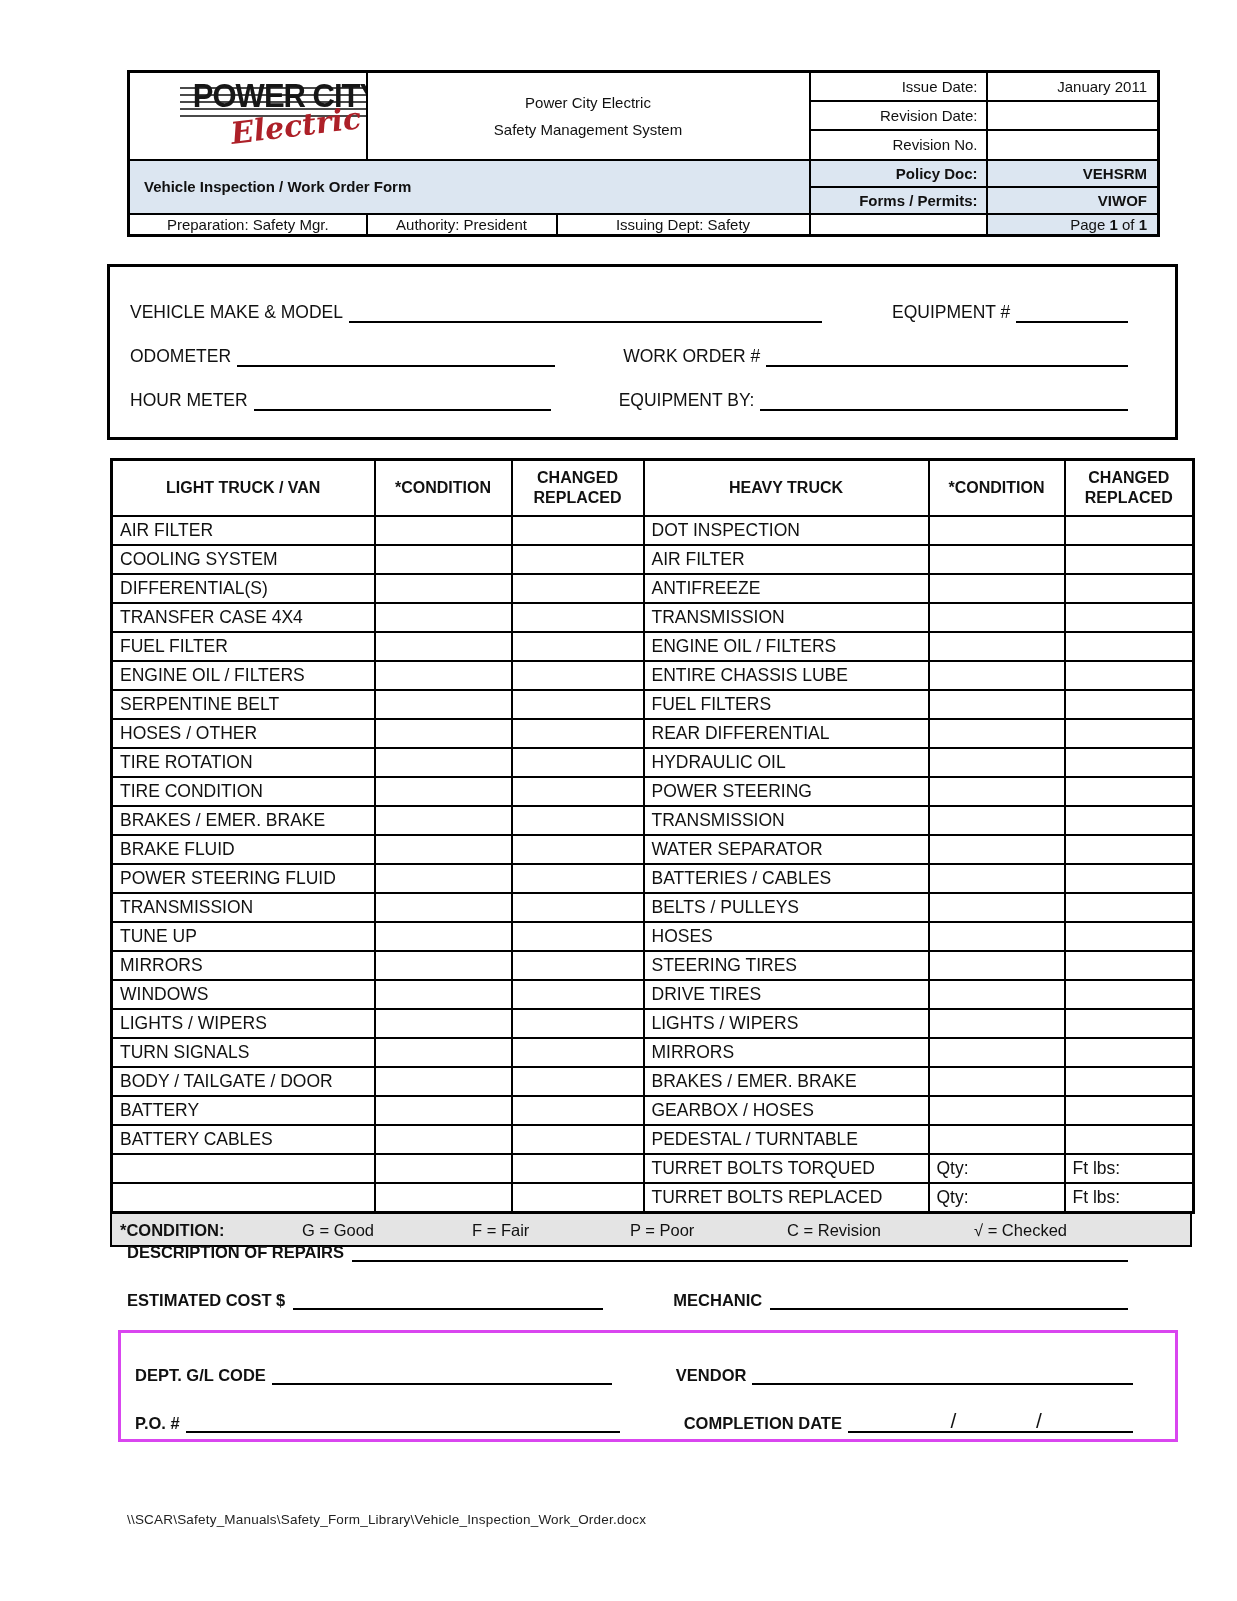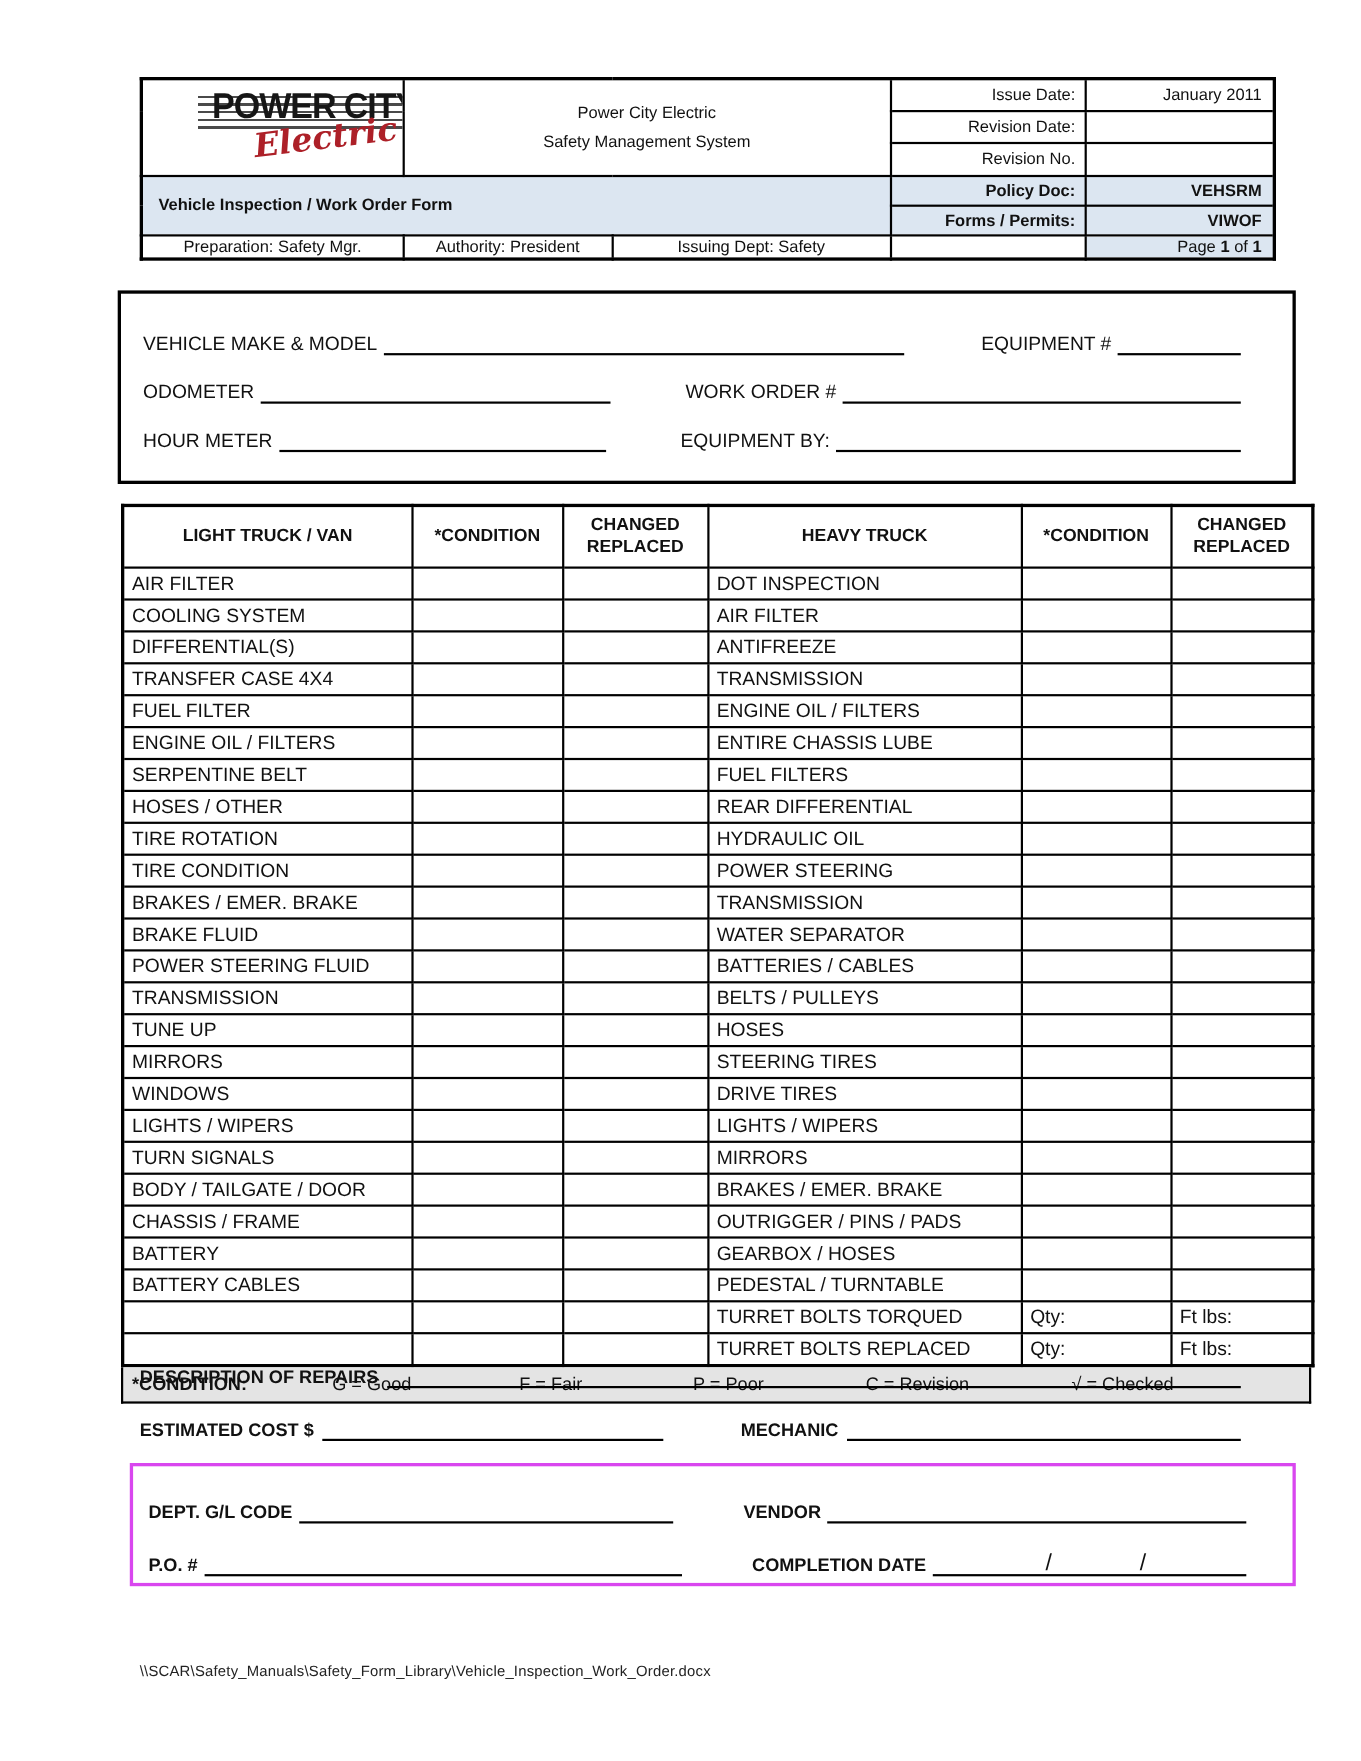--- a/index.html
+++ b/index.html
@@ -338,28 +338,20 @@
           </tr>
           <tr>
             <td>BODY / TAILGATE / DOOR</td>
             <td></td>
             <td></td>
             <td>BRAKES / EMER. BRAKE</td>
             <td></td>
             <td></td>
           </tr>
           <tr>
-            <td>CHASSIS / FRAME</td>
-            <td></td>
-            <td></td>
-            <td>OUTRIGGER / PINS / PADS</td>
-            <td></td>
-            <td></td>
-          </tr>
-          <tr>
             <td>BATTERY</td>
             <td></td>
             <td></td>
             <td>GEARBOX / HOSES</td>
             <td></td>
             <td></td>
           </tr>
           <tr>
             <td>BATTERY CABLES</td>
             <td></td>

